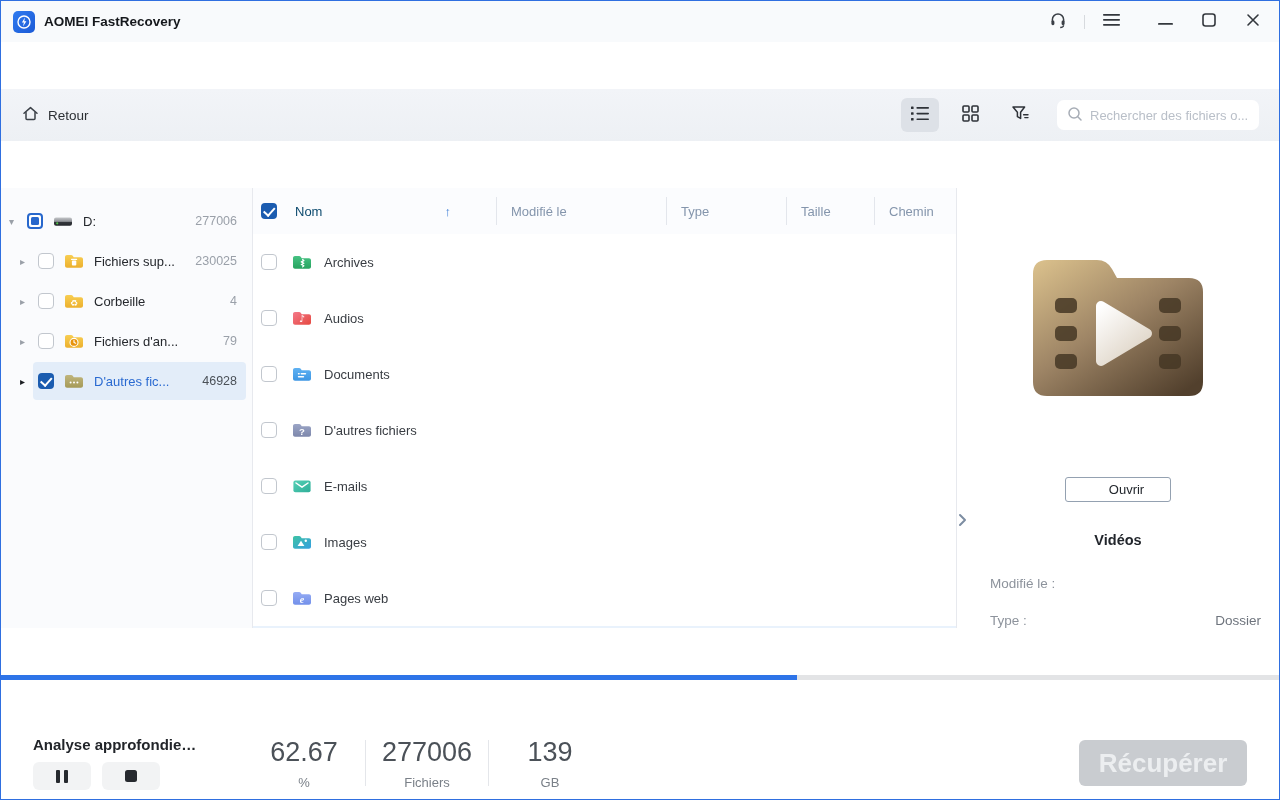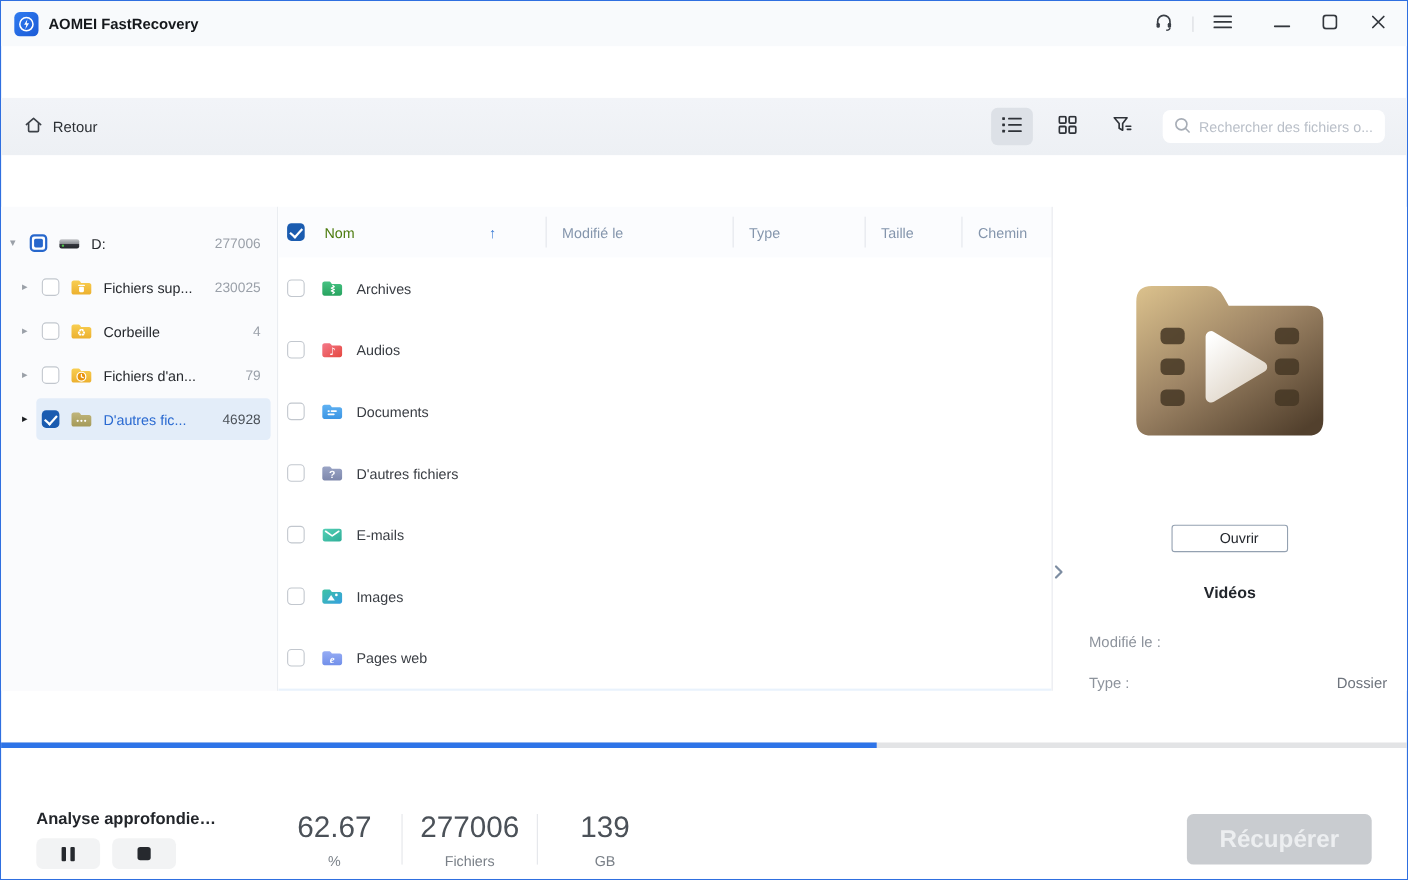--- a/index.html
+++ b/index.html
@@ -63,21 +63,21 @@
   .cb.checked::after { content:""; position:absolute; left:5px; top:2px; width:4.5px; height:8.5px;
        border-right:2px solid #fff; border-bottom:2px solid #fff; transform:rotate(42deg); }
   .cb.indeterminate { background:#fff; border:2px solid #2767cc; }
   .cb.indeterminate::after { content:""; position:absolute; left:2px; top:2px; width:8px;
        height:8px; background:#2767cc; border-radius:1.5px; }
 
   
   .filelist { width:703px; flex:none; display:flex; flex-direction:column; background:#fff; }
   .list-header { height:46px; flex:none; display:flex; align-items:center; background:#fbfcfe; }
   .col-nom { width:208px; height:100%; display:flex; align-items:center; padding-left:8px; }
-  .col-nom .hdr-label { margin-left:18px; color:#4d7c0f; }
+  .col-nom .hdr-label { margin-left:18px; color:#0c4a6e; }
   .sort-arrow { margin-left:auto; margin-right:10px; color:#3a7bd5; font-size:13px; }
   .col { height:28px; display:flex; align-items:center; padding-left:14px; color:#8495ac;
          border-left:1px solid #e3e6ec; }
   .col-modifie { width:170px;margin-left:35px; } .col-type { width:120px; } .col-taille { width:88px; }
   .col-chemin { flex:1; }
 
   .rows { flex:1; overflow:hidden; }
   .file-row { height:56px; display:flex; align-items:center; padding-left:8px; }
   .file-row.selected { background:#e9f2fc; }
   .file-row .cb { margin-right:14px; }
@@ -110,21 +110,21 @@
   .ps-btn { width:58px; height:28px; background:#f2f3f4; border:none; border-radius:6px;
             display:flex; align-items:center; justify-content:center; gap:4px; }
   .pause-bar { width:4px; height:13px; background:#26292e; border-radius:1px; }
   .stop-square { width:12px; height:12px; background:#26292e; border-radius:2.5px; }
   .stats { display:flex; align-items:center; margin-left:18px; }
   .stat { width:122px; text-align:center; }
   .stat-value { font-size:27px; color:#4b5158; }
   .stat-unit { font-size:13px; color:#7a8088; margin-top:7px; }
   .stat-sep { width:1px; height:46px; background:#e4e6ea; }
   .recover-btn { margin-left:auto; width:168px; height:46px; background:#c9ccd0; border:none;
-                 border-radius:6px; color:#eceef0; font-size:22px; font-weight:bold;
+                 border-radius:6px; color:#eceef0; font-size:26px; font-weight:bold;
                  font-family:inherit; }
 </style>
 </head>
 <body>
 
 <div class="window">
 
   <div class="titlebar">
     <div class="app-icon">
       <svg width="16" height="16" viewBox="0 0 16 16">

